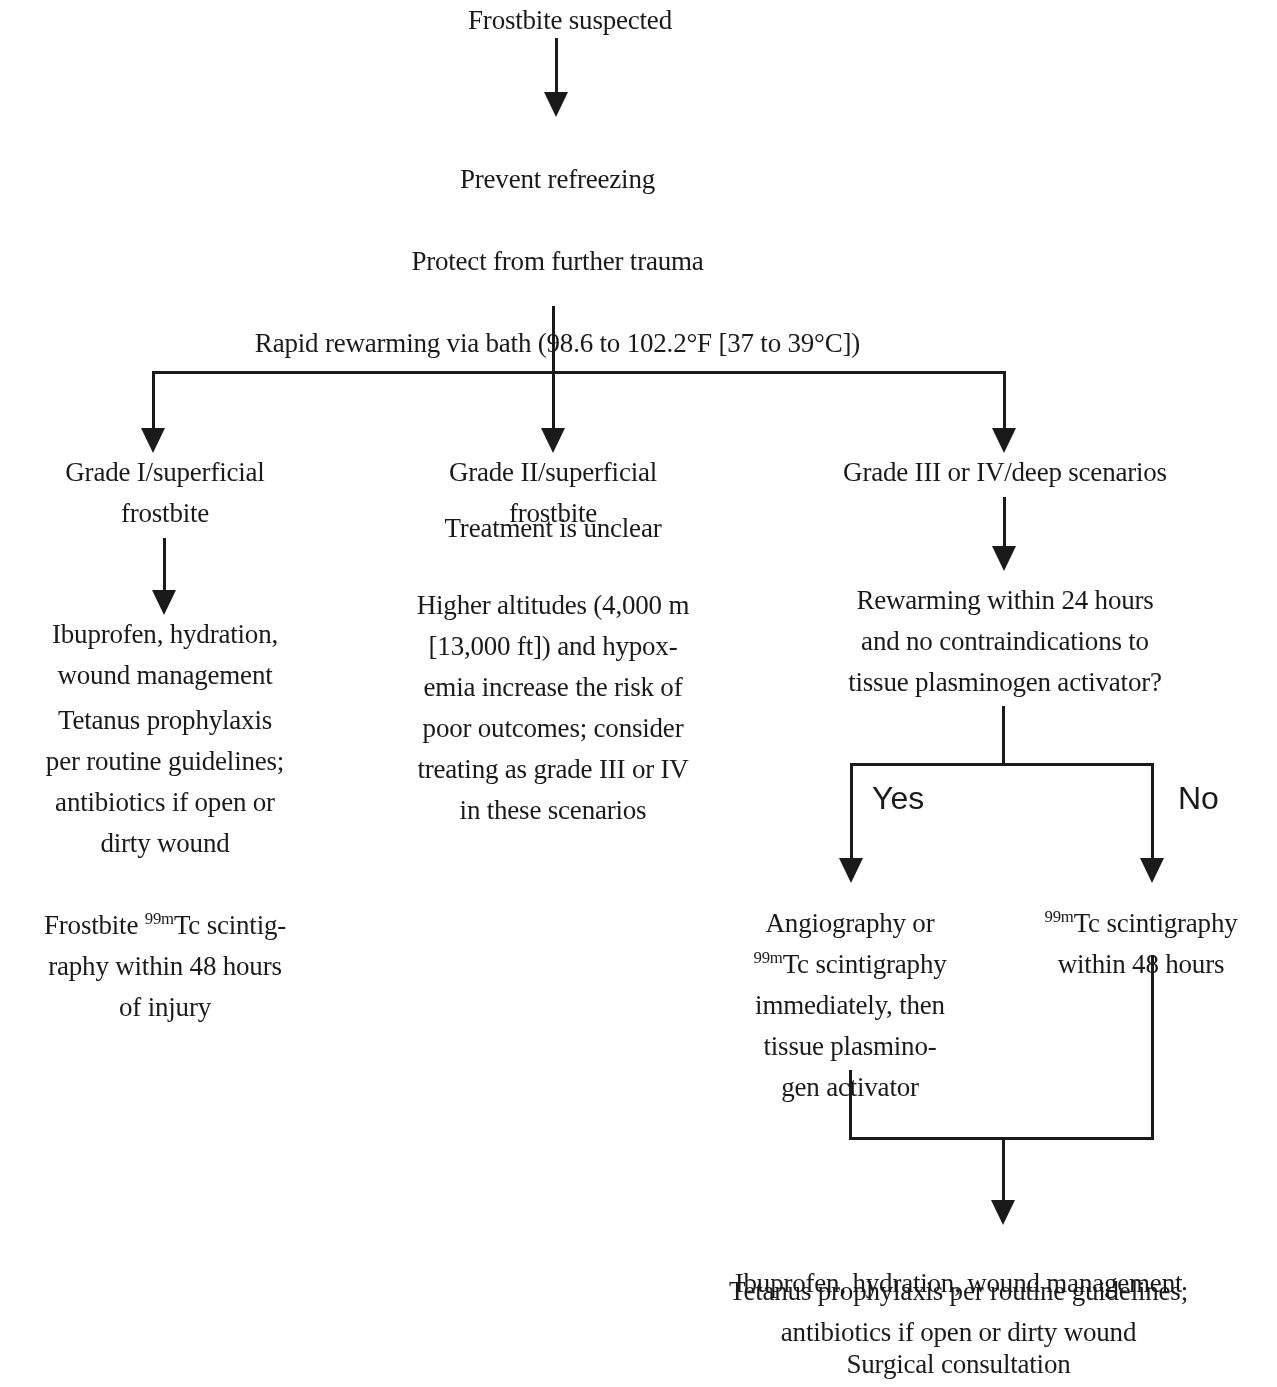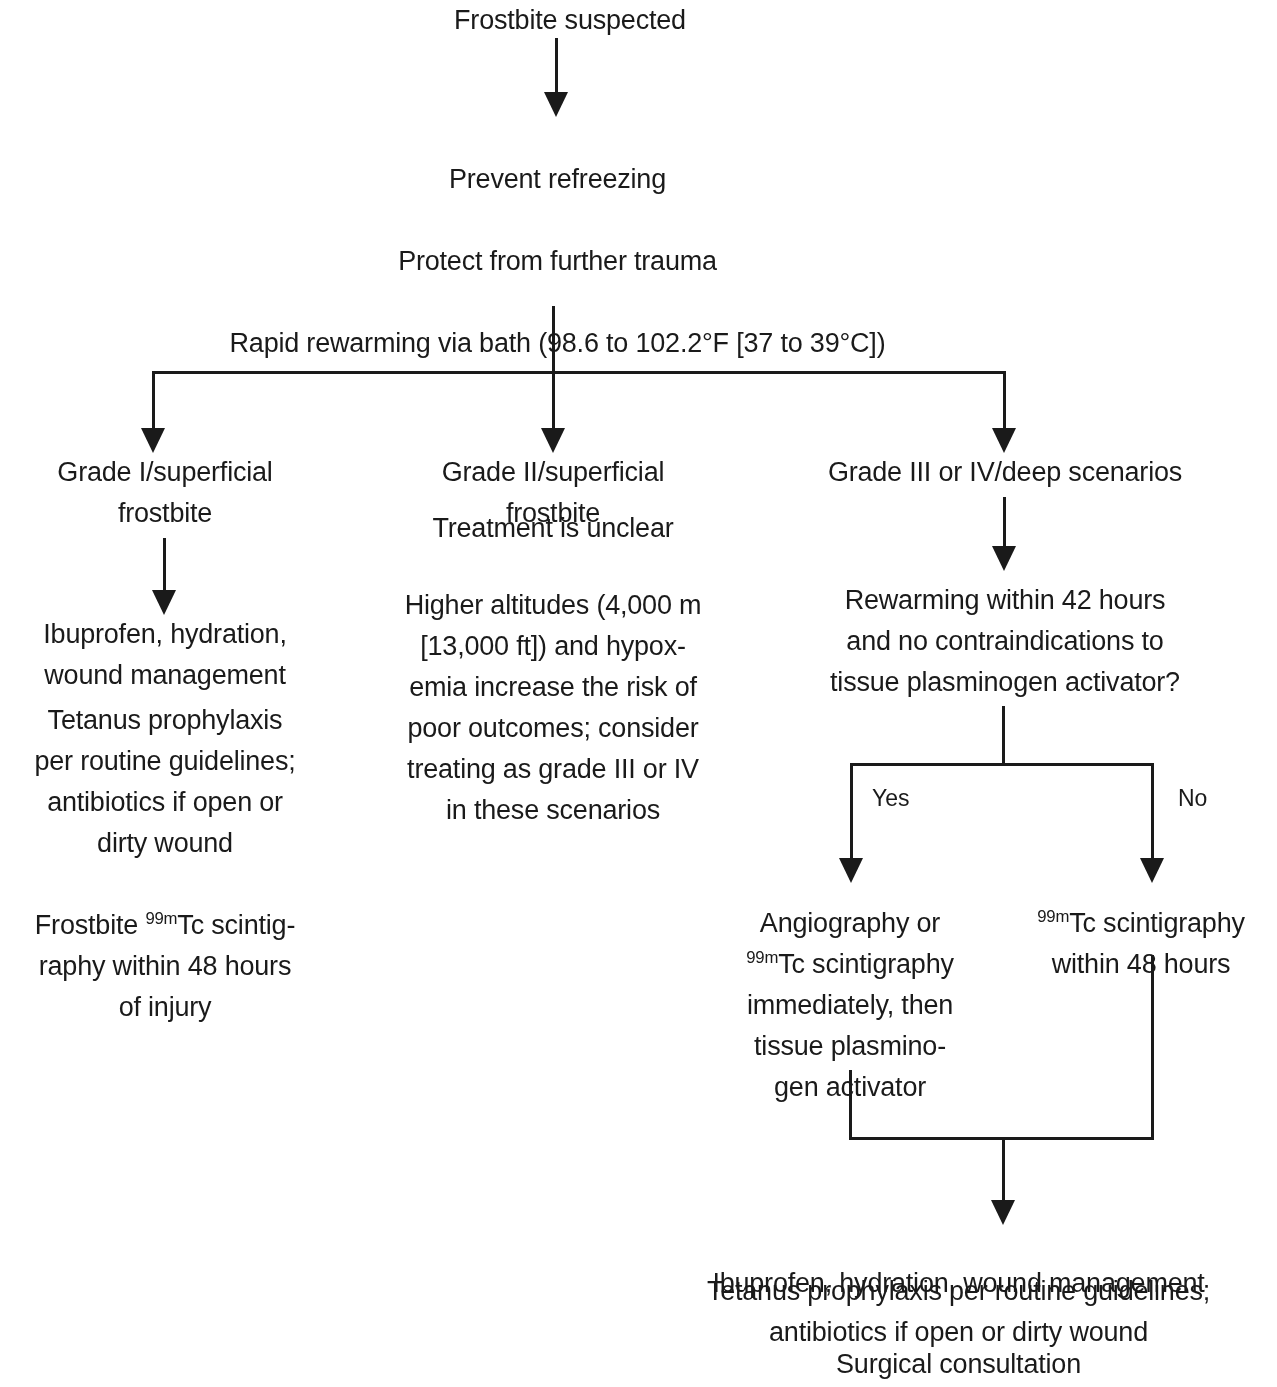--- a/index.html
+++ b/index.html
@@ -18,20 +18,21 @@
   }
   .tblock {
     position: absolute;
     text-align: center;
     font-size: 27px;
     line-height: 41px;
     font-weight: 300;
     letter-spacing: -0.2px;
     color: #1a1a1a;
     white-space: pre-line;
+    font-family: Liberation Serif, serif;
   }
   .tline {
     display: block;
   }
   sup {
     font-size: 0.62em;
     vertical-align: super;
     line-height: 0;
   }
   
@@ -48,21 +49,21 @@
   .arrowhead {
     position: absolute;
     width: 0;
     height: 0;
     border-left: 12px solid transparent;
     border-right: 12px solid transparent;
     border-top: 25px solid #1a1a1a;
   }
   .edge-label {
     position: absolute;
-    font-size: 23px;
+    font-size: 32px;
     font-weight: 300;
     color: #1a1a1a;
     line-height: 30px;
   }
 </style>
 </head>
 <body>
 
 <div id="page">
 
@@ -120,21 +121,21 @@
 emia increase the risk of
 poor outcomes; consider
 treating as grade III or IV
 in these scenarios</div>
 
   <div class="tblock" style="left:760px; top:452px; width:490px;">Grade III or IV/deep scenarios</div>
 
   <div class="vline" style="left:1003px; top:497px; height:55px;"></div>
   <div class="arrowhead" style="left:992px; top:546px;"></div>
 
-  <div class="tblock" style="left:760px; top:580px; width:490px;">Rewarming within 42 hours
+  <div class="tblock" style="left:760px; top:580px; width:490px;">Rewarming within 24 hours
 and no contraindications to
 tissue plasminogen activator?</div>
 
   <div class="vline" style="left:1002px; top:706px; height:58px;"></div>
   <div class="hline" style="left:850px; top:763px; width:303px;"></div>
 
   <div class="vline" style="left:850px; top:763px; height:100px;"></div>
   <div class="arrowhead" style="left:839px; top:858px;"></div>
   <div class="edge-label" style="left:872px; top:783px;">Yes</div>
 

